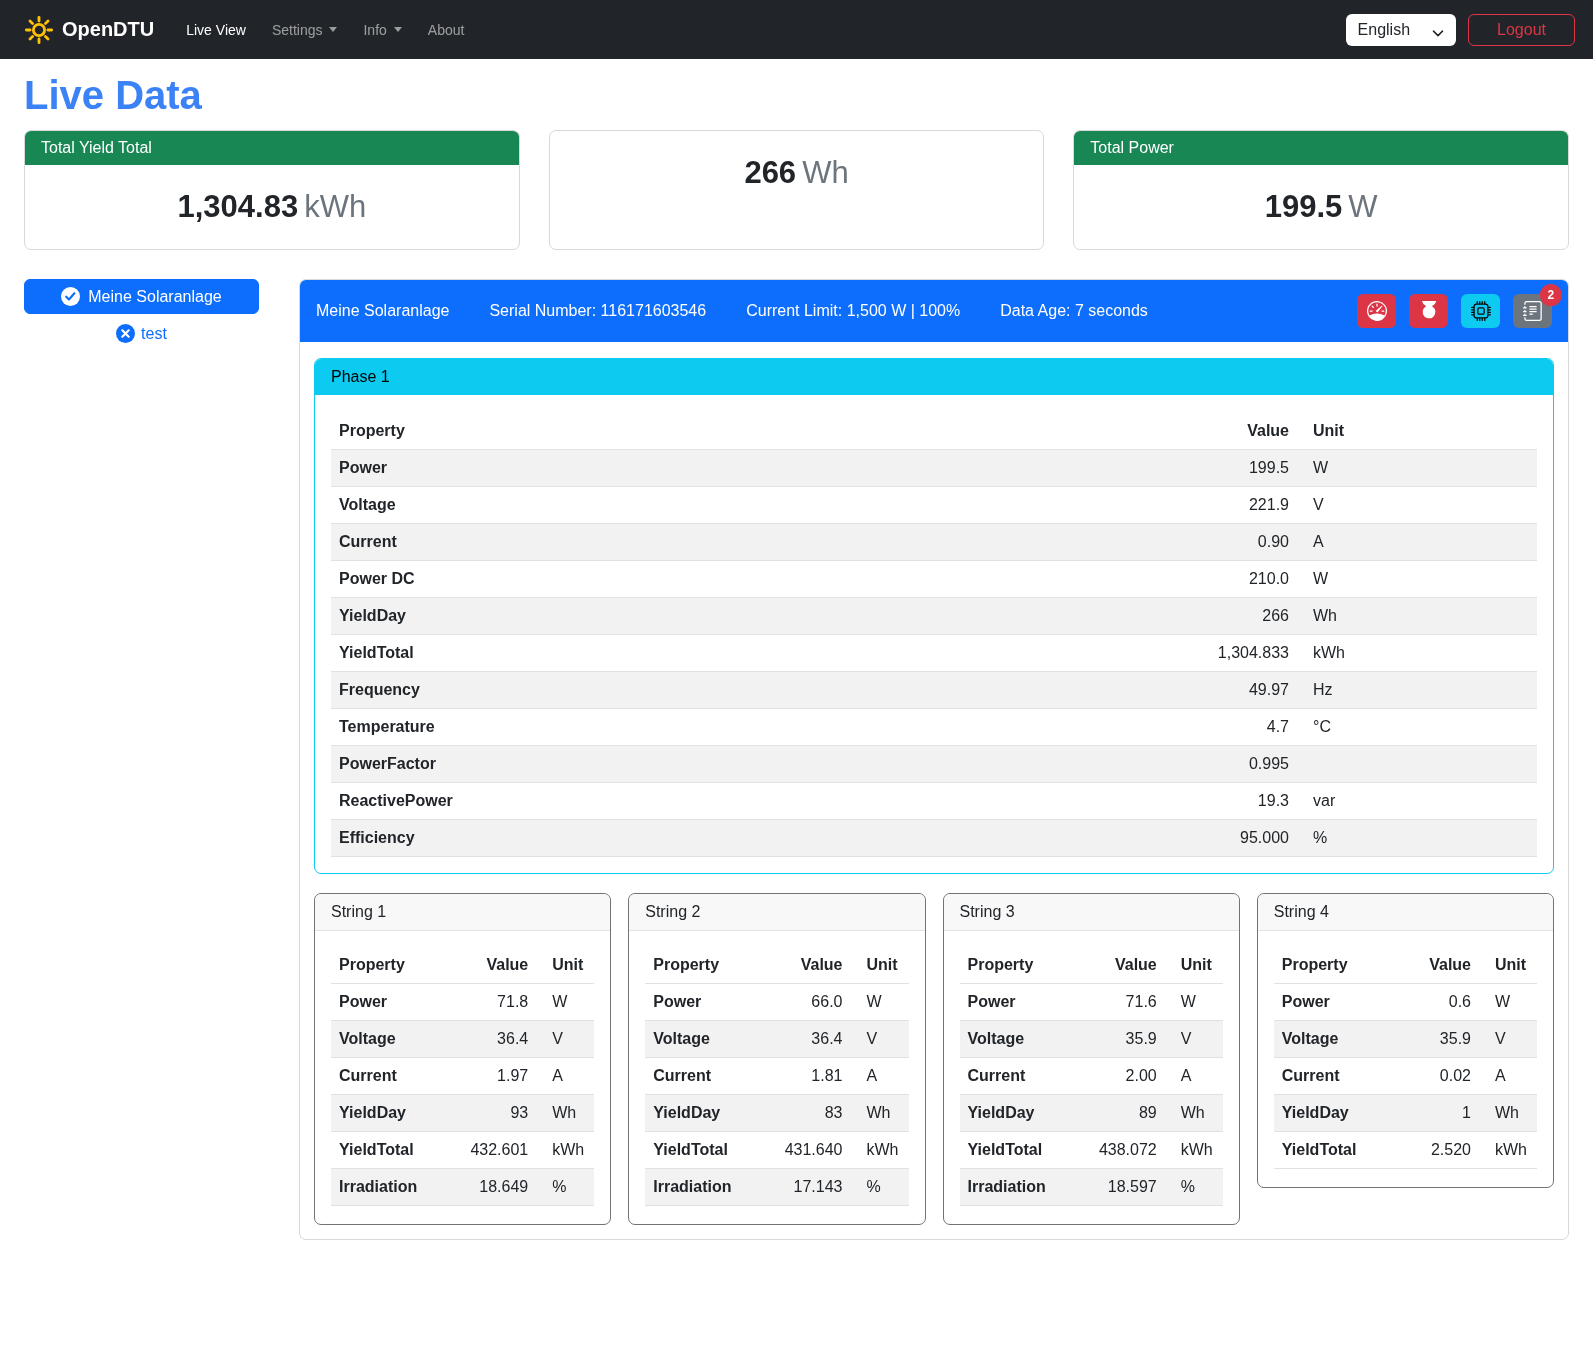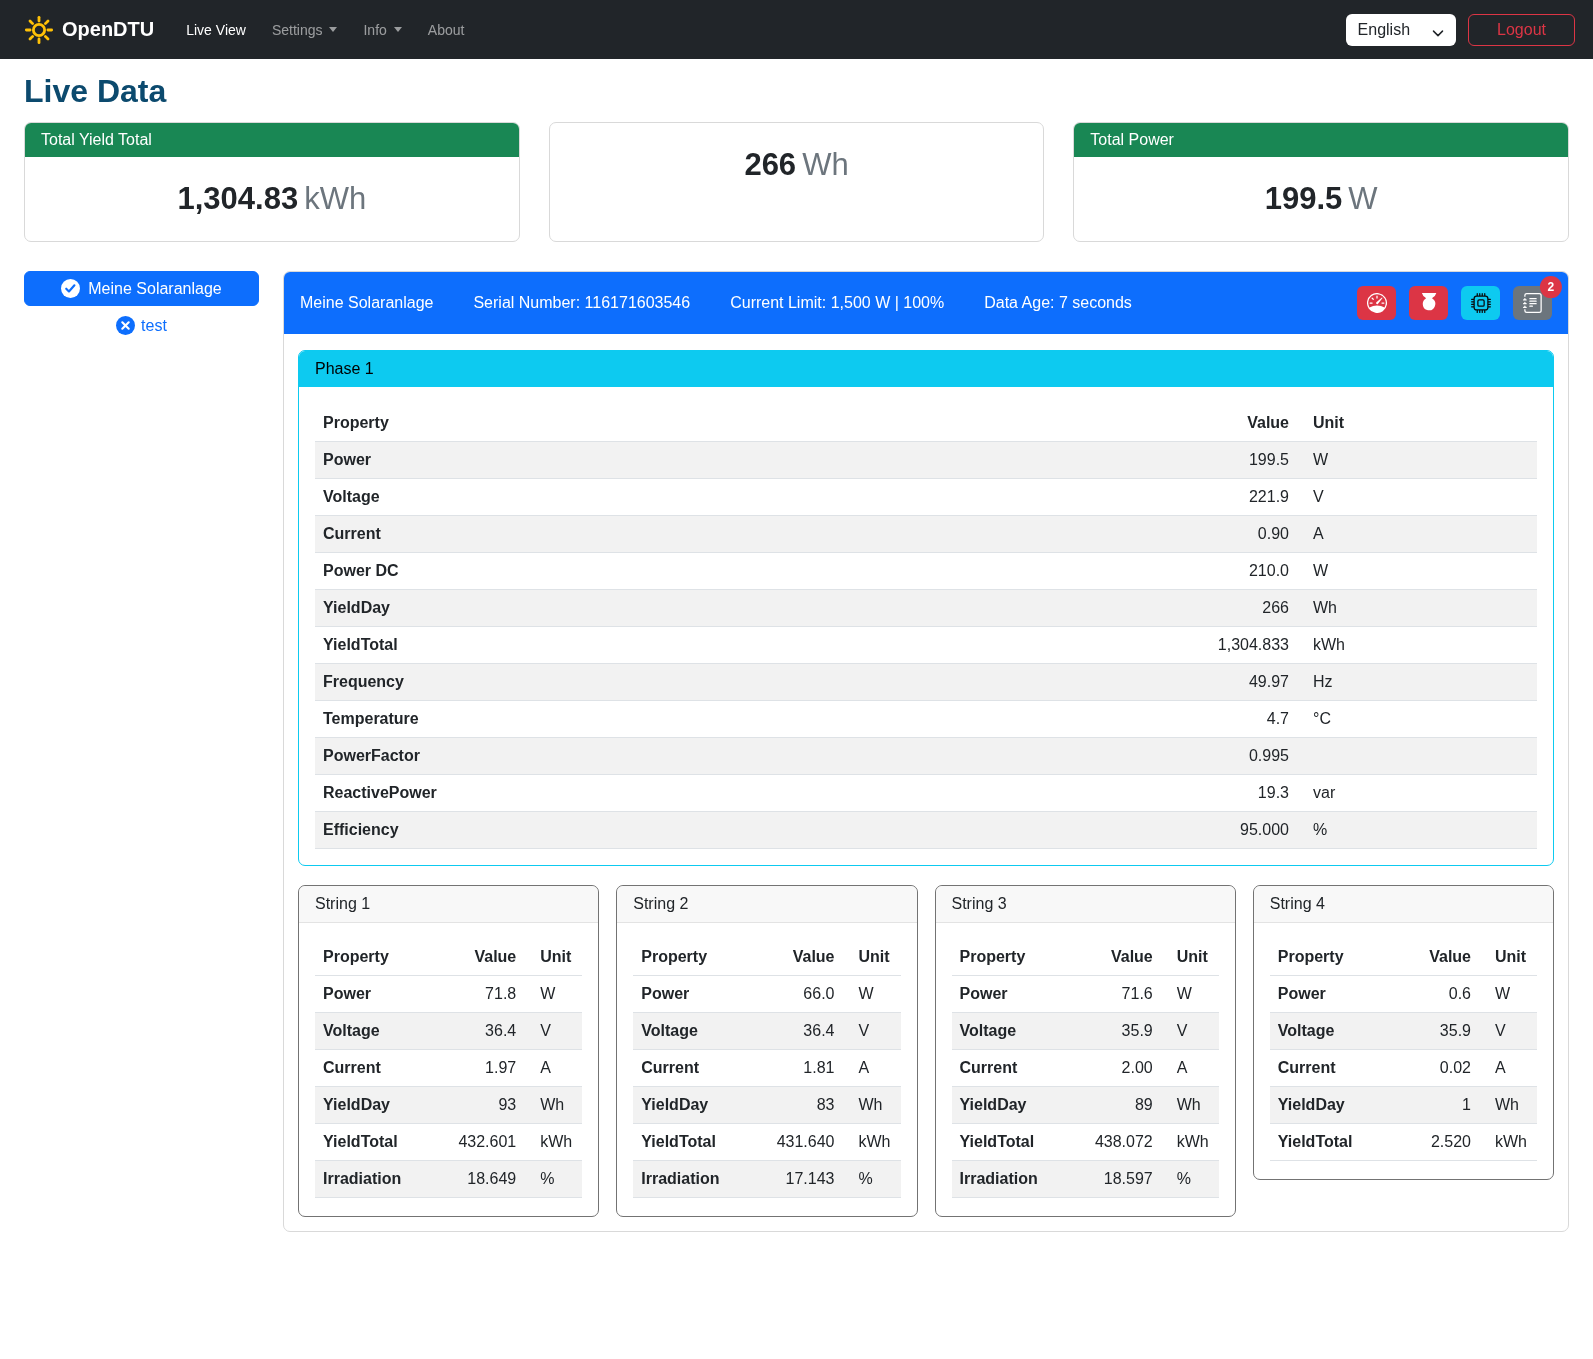--- a/index.html
+++ b/index.html
@@ -24,30 +24,30 @@
   .lang-select {
     background:#fff; color:#212529; border-radius:6px; padding:7px 12px;
     display:flex; align-items:flex-end; gap:22px; font-size:16px; cursor:pointer;
   }
   .logout-btn {
     background:transparent; color:#dc3545; border:1px solid #dc3545; border-radius:6px;
     padding:6px 28px; font-size:16px; font-family:inherit; cursor:pointer;
   }
   
   .container { padding:0 24px; }
-  .page-title { font-size:32px; font-weight:700; margin:14px 0 12px 0; color:#0c4a6e; }
+  .page-title { font-size:40px; font-weight:700; margin:14px 0 12px 0; color:#3b82f6; }
   
   .summary-row { display:flex; gap:29px; }
   .summary-card { flex:1; border:1px solid #d9d9d9; border-radius:7px; overflow:hidden; background:#fff; }
   .summary-header { background:#198754; color:#fff; padding:8px 16px; font-size:16px; }
   .summary-body { padding:24px 16px; text-align:center; font-size:31px; }
   .summary-body .val { color:#212529; font-weight:600; }
   .summary-body .unit { color:#6c757d; margin-left:6px; }
   
-  .content-row { display:flex; gap:24px; margin-top:29px; align-items:flex-start; padding-bottom:20px; }
+  .content-row { display:flex; gap:40px; margin-top:29px; align-items:flex-start; padding-bottom:20px; }
   .sidebar { width:235px; flex:0 0 235px; display:flex; flex-direction:column; align-items:stretch; }
   .inv-btn {
     background:#0d6efd; border:1px solid #0d6efd; color:#fff; border-radius:6px;
     padding:7px 12px; font-size:16px; font-family:inherit; cursor:pointer;
     display:flex; align-items:center; justify-content:center; gap:8px; width:100%;
   }
   .inv-link {
     margin-top:10px; display:flex; align-items:center; justify-content:center; gap:6px;
     color:#0d6efd; font-size:16px; cursor:pointer;
   }

